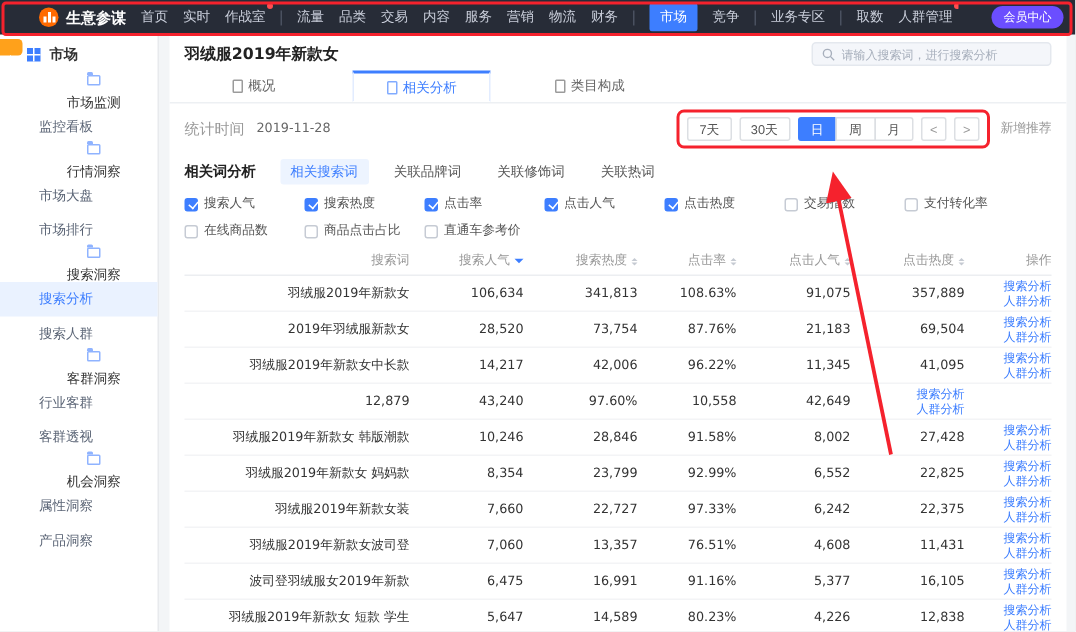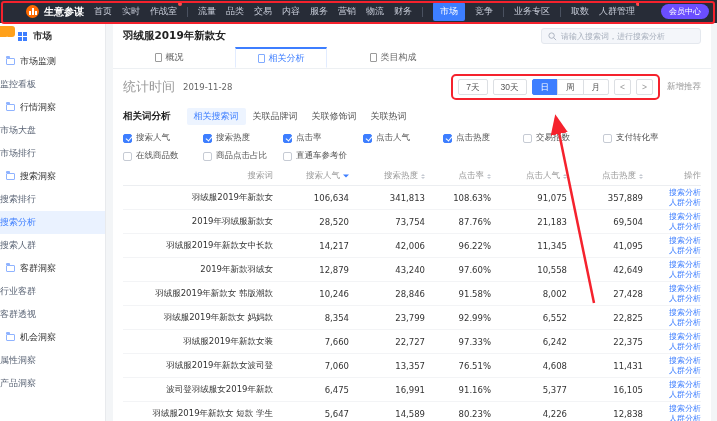--- a/index.html
+++ b/index.html
@@ -33,41 +33,41 @@
     font-size:8px; padding:4px 2px; border-radius:0 3px 3px 0;
     writing-mode:vertical-rl; letter-spacing:1px;
   }
 
   
   .sidebar { position:absolute; top:23px; left:0; bottom:0; width:106px; background:#fff; border-right:1px solid #E8EAED; z-index:2; }
   .sidebar-head { height:27px; display:flex; align-items:center; gap:6px; padding-left:18px; font-weight:bold; font-size:9.5px; color:#333; }
   .grid-icon { width:9px; height:9px; background:#3D7EFF; position:relative; flex:none; }
   .grid-icon::after { content:""; position:absolute; inset:0;
     background:linear-gradient(#fff,#fff) center/1px 100% no-repeat, linear-gradient(#fff,#fff) center/100% 1px no-repeat; }
-  .side-item { height:23px; display:flex; align-items:center; gap:5px; color:#5A6475; cursor:pointer; }
-  .side-item.folder { padding-left:6px; color:#333; }
+  .side-item { height:23px; display:flex; align-items:center; gap:5px; padding-left:26px; color:#5A6475; cursor:pointer; }
+  .side-item.folder { padding-left:20px; color:#333;flex-direction:column; }
   .side-item.active { background:#EAF2FF; color:#3D7EFF; }
   .folder-icon { width:9px; height:7px; border:1px solid #8FB3FF; border-radius:1px; position:relative; flex:none; }
   .folder-icon::before { content:""; position:absolute; top:-3px; left:-1px; width:4px; height:2px; background:#8FB3FF; border-radius:1px 1px 0 0; }
 
   
   .main-card { position:absolute; left:113px; right:6px; top:23px; bottom:0; background:#fff; overflow:hidden; }
   .page-head { display:flex; align-items:center; justify-content:space-between; padding:5px 10px 3px; }
   .page-title { font-size:10.5px; font-weight:bold; color:#222; }
   .search-box { display:flex; align-items:center; gap:4px; width:160px; height:16px; background:#F4F6FA; border:1px solid #E4E8EE; border-radius:3px; padding:0 6px; }
   .search-box input { flex:1; border:none; outline:none; background:transparent; font-size:8px; color:#667; font-family:inherit; }
   .search-box input::placeholder { color:#A7AFBC; }
 
   .tabs-row { display:flex; align-items:flex-end; padding:0 10px; border-bottom:1px solid #EDF0F3; height:22px;gap:20px; }
   .tab { width:92px; height:21px; display:flex; align-items:center; justify-content:center; gap:4px; font-size:9px; color:#666; cursor:pointer; border:1px solid transparent; }
   .tab.active { color:#3D7EFF; background:#fff; border:1px solid #E2ECFF; border-bottom-color:#fff; border-top:2px solid #3D7EFF; }
   .doc-icon { width:7px; height:9px; border:1px solid currentColor; border-radius:1px; opacity:.65; flex:none; }
 
   .stats-row { display:flex; align-items:center; gap:8px; padding:9px 10px 6px; }
-  .stats-label { color:#999; font-size:13px; }
+  .stats-label { color:#999; font-size:10px; }
   .stats-date { color:#666; font-size:8.5px; }
   .flex-spacer { flex:1; }
   .date-controls { position:relative; display:flex; align-items:center; gap:5px; }
   .ctrl-btn { font-size:8.5px; color:#555; background:#fff; border:1px solid #DCDFE3; border-radius:2px; padding:2px 7px; line-height:1.2; cursor:pointer; }
   .seg { display:flex; }
   .seg .ctrl-btn { border-radius:0; margin-left:-1px; padding:2px 8px; }
   .seg .ctrl-btn:first-child { border-radius:2px 0 0 2px; margin-left:0; }
   .seg .ctrl-btn:last-child { border-radius:0 2px 2px 0; }
   .ctrl-btn.active { background:#3D7EFF; border-color:#3D7EFF; color:#fff; }
   .arrow-btn { width:17px; padding:2px 0; text-align:center; color:#999; }
@@ -162,23 +162,20 @@
         <div class="side-item item">
           <span>市场大盘</span>
         </div>
         <div class="side-item item">
           <span>市场排行</span>
         </div>
         <div class="side-item folder">
           <span class="folder-icon"></span>
           <span>搜索洞察</span>
         </div>
-        <div class="side-item item">
-          <span>搜索排行</span>
-        </div>
         <div class="side-item item active">
           <span>搜索分析</span>
         </div>
         <div class="side-item item">
           <span>搜索人群</span>
         </div>
         <div class="side-item folder">
           <span class="folder-icon"></span>
           <span>客群洞察</span>
         </div>
@@ -242,21 +239,21 @@
           </div>
           <button class="ctrl-btn arrow-btn">&lt;</button>
           <button class="ctrl-btn arrow-btn">&gt;</button>
           <div class="red-outline"></div>
         </div>
       <span class="extra-link">新增推荐</span>
     </div>
 
     <div class="section-row">
       <span class="section-title">相关词分析</span>
-      <div id="subtabs" style="display:flex;align-items:center;">
+      <div id="subtabs" style="display:flex;gap:10px;align-items:center;">
           <span class="subtab active">相关搜索词</span>
           <span class="subtab">关联品牌词</span>
           <span class="subtab">关联修饰词</span>
           <span class="subtab">关联热词</span>
         </div>
     </div>
 
     <div class="filter-row" id="filters1">
         <label class="filter">
           <span class="checkbox checked"></span>
@@ -374,21 +371,20 @@
             <div class="cell">42,006</div>
             <div class="cell">96.22%</div>
             <div class="cell">11,345</div>
             <div class="cell">41,095</div>
             <div class="cell actions">
               <span class="action-link">搜索分析</span>
               <span class="action-link">人群分析</span>
             </div>
           </div>
           <div class="trow">
-            <div class="cell term">2019年新款羽绒女</div>
             <div class="cell">12,879</div>
             <div class="cell">43,240</div>
             <div class="cell">97.60%</div>
             <div class="cell">10,558</div>
             <div class="cell">42,649</div>
             <div class="cell actions">
               <span class="action-link">搜索分析</span>
               <span class="action-link">人群分析</span>
             </div>
           </div>

